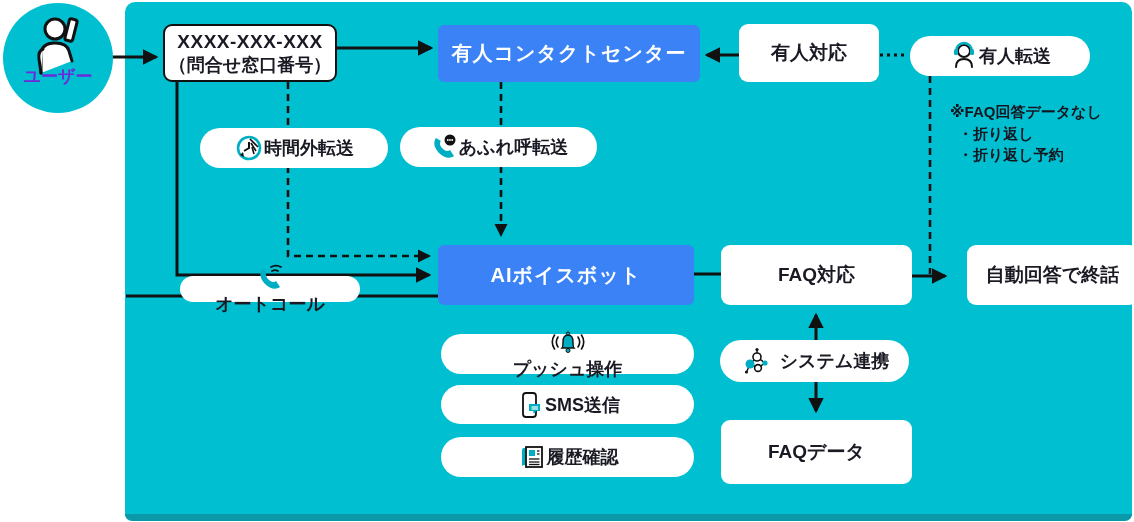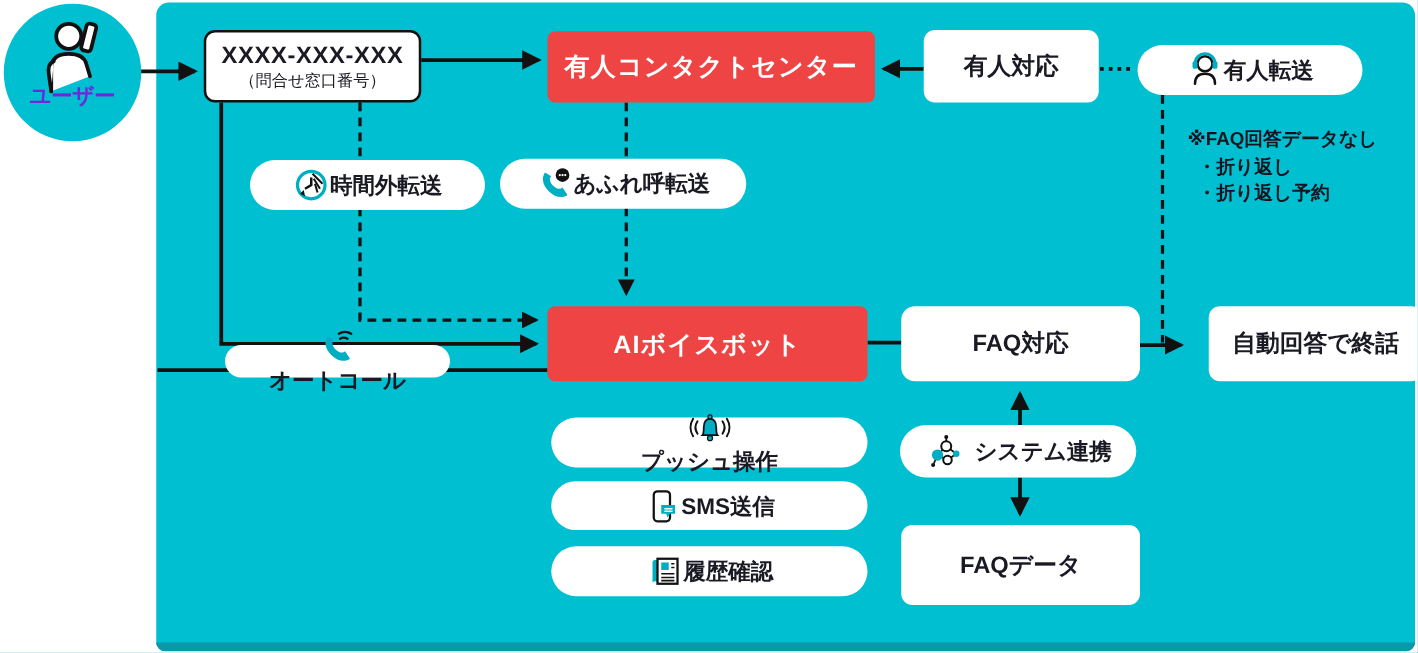--- a/index.html
+++ b/index.html
@@ -6,29 +6,29 @@
   #stage{position:relative;width:1134px;height:522px;background:#ffffff;overflow:hidden;
          font-family:"Liberation Sans","DejaVu Sans",sans-serif;color:#1a1a24;}
   .panel{position:absolute;left:125px;top:2px;width:1007px;height:514px;
          background:#00BFD0;border-radius:10px 10px 0 0;}
   .panel-bottom{position:absolute;left:125px;top:514px;width:1007px;height:7px;
          background:#0B98A9;border-radius:0 0 10px 10px;}
   #wires{position:absolute;left:0;top:0;width:1134px;height:522px;z-index:2;}
   .node{position:absolute;z-index:3;display:flex;align-items:center;justify-content:center;
         box-sizing:border-box;text-align:center;}
   .whitebox{background:#ffffff;border-radius:9px;font-weight:bold;font-size:19px;color:#1a1a24;}
-  .tealbox{background:#ef4444;border-radius:6px;font-weight:bold;font-size:20px;color:#ffffff;
+  .tealbox{background:#3b82f6;border-radius:6px;font-weight:bold;font-size:20px;color:#ffffff;
            letter-spacing:1px;}
   .pill{background:#ffffff;border-radius:999px;font-weight:600;font-size:18px;color:#1a1a24;
         display:flex;align-items:center;justify-content:center;}
   .pill .ic{display:flex;align-items:center;justify-content:center;flex:0 0 auto;}
   #number-box{border:2.5px solid #111111;display:flex;flex-direction:column;
               justify-content:center;line-height:1.25;}
   #number-box .l1{font-weight:bold;font-size:19px;letter-spacing:.5px;}
-  #number-box .l2{font-weight:normal;font-size:13px;}
+  #number-box .l2{font-weight:bold;font-size:18px;}
   #user-group{position:absolute;left:3px;top:3px;width:110px;height:110px;z-index:4;}
   #user-circle{position:absolute;left:0;top:0;width:110px;height:110px;border-radius:50%;
                background:#00BFD0;}
   #user-label{position:absolute;left:0;top:62px;width:110px;text-align:center;
               font-weight:bold;font-size:17px;color:#6d28d9;z-index:5;}
   #annotation{position:absolute;left:950px;top:101px;z-index:3;font-weight:bold;
               font-size:15px;line-height:21.5px;color:#15151f;text-align:left;}
   #annotation .indent{padding-left:8px;}
 </style>
 </head>
@@ -131,21 +131,21 @@
         <circle cx="23.2" cy="8" r="0.9" fill="#ffffff"></circle>
       </svg>
     </span>
     <span>あふれ呼転送</span>
   </div>
 
   <div class="node tealbox" style="left:438px;top:245px;width:256px;height:60px;">
     <span>AIボイスボット</span>
   </div>
 
-  <div class="node whitebox" style="left:721px;top:245px;width:191px;height:60px;border-radius:11px;">
+  <div class="node whitebox" style="left:721px;top:245px;width:191px;height:60px;">
     <span>FAQ対応</span>
   </div>
 
   <div class="node whitebox" style="left:955px;top:245px;width:171px;height:60px;margin-left:12px;">
     <span>自動回答で終話</span>
   </div>
 
   <div class="node pill" style="left:180px;top:276px;width:180px;height:26px;flex-direction:column;">
     <span class="ic">
       <svg width="30" height="30" viewBox="0 0 30 30">

